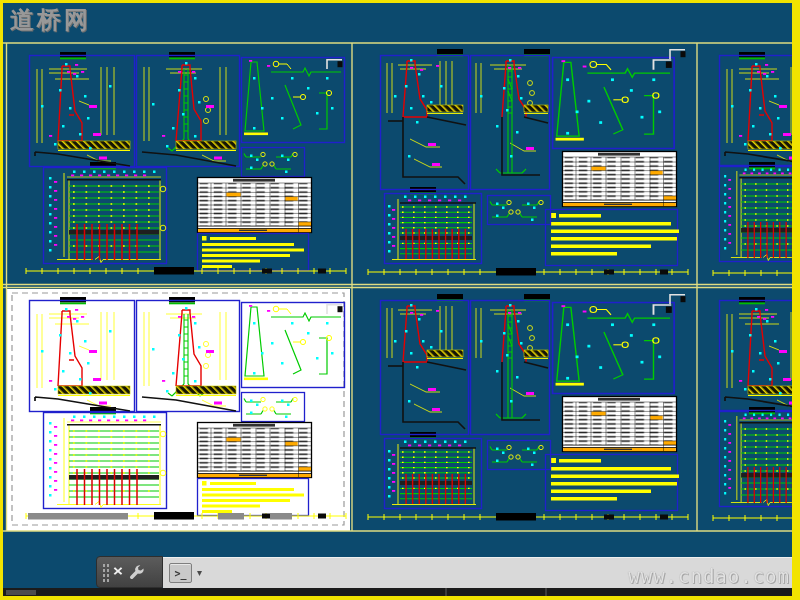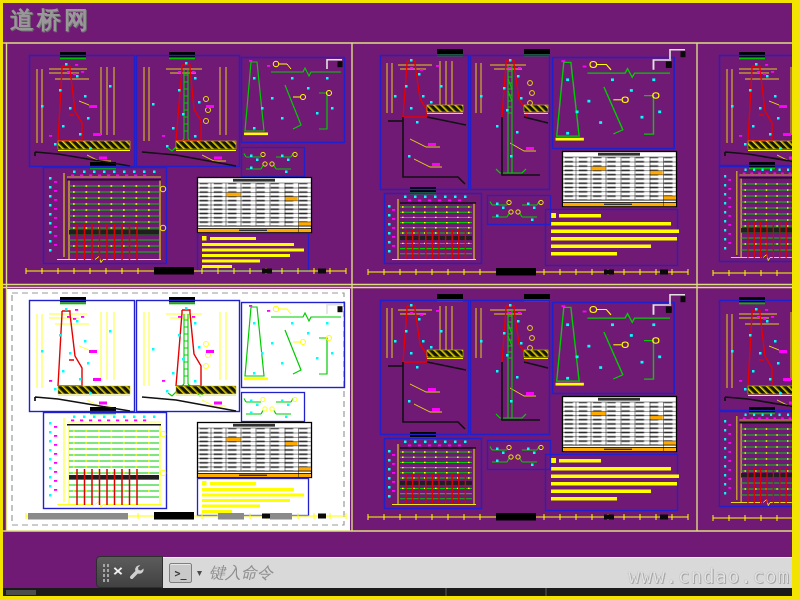--- a/index.html
+++ b/index.html
@@ -1,16 +1,16 @@
 <!DOCTYPE html>
 <html><head>
 <meta charset="utf-8">
 <style>
   html,body{margin:0;padding:0;background:#555;}
-  .stage{position:relative;width:800px;height:600px;background:#701a75;overflow:hidden;
+  .stage{position:relative;width:800px;height:600px;background:#0c4a6e;overflow:hidden;
          font-family:"Liberation Sans",sans-serif;}
   
   .frame{position:absolute;background:#f2e300;z-index:50;}
   .frame.top{left:0;top:0;width:800px;height:3px;}
   .frame.left{left:0;top:0;width:3px;height:600px;}
   .frame.right{right:0;top:0;width:8px;height:600px;}
   .frame.bottom{left:0;bottom:0;width:800px;height:4px;}
   
   .wm-name{position:absolute;left:10px;top:4px;font-size:24px;font-weight:bold;
            letter-spacing:3px;color:#989898;text-shadow:1px 1px 0 #6e6e6e;z-index:5;
@@ -497,21 +497,20 @@
     <div class="cmd-left">
       <div class="grip"></div>
       <span class="xbtn">×</span>
       <svg class="wrench" width="19" height="19" viewBox="0 0 19 19">
         <path d="M16.6 5.6a4.3 4.3 0 0 1-5.7 4.9L6 15.4a1.75 1.75 0 0 1-2.5-2.5l4.9-4.9a4.3 4.3 0 0 1 4.9-5.7L11 4.6l.5 2.4 2.4.5z" fill="#cfcfcf"></path>
       </svg>
     </div>
     <div class="cmd-input-wrap">
       <span class="prompt-chip">&gt;_</span>
       <span class="caret">▾</span>
-      <input class="cmd-input" type="text" placeholder="键入命令" style="">
       <span class="wm-url">www.cndao.com</span>
     </div>
   </div>
 
   <div class="statusstrip">
     <div class="seg-grip"></div>
     <div class="div1"></div>
     <div class="div2"></div>
   </div>
 

